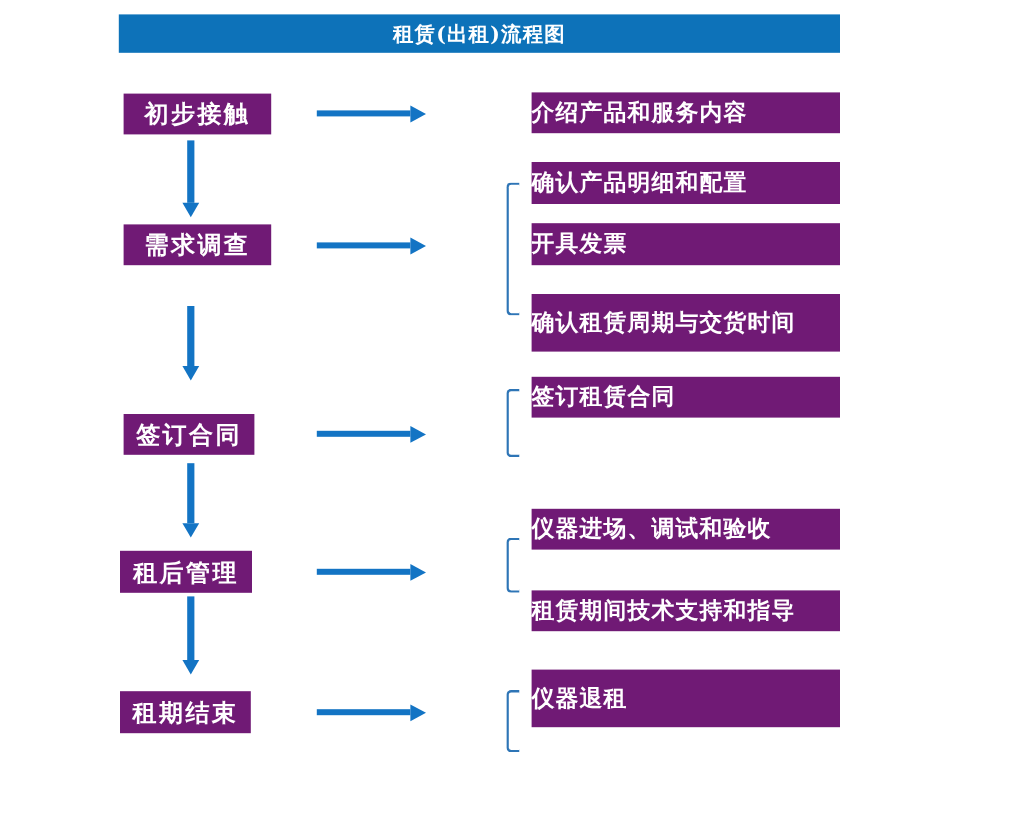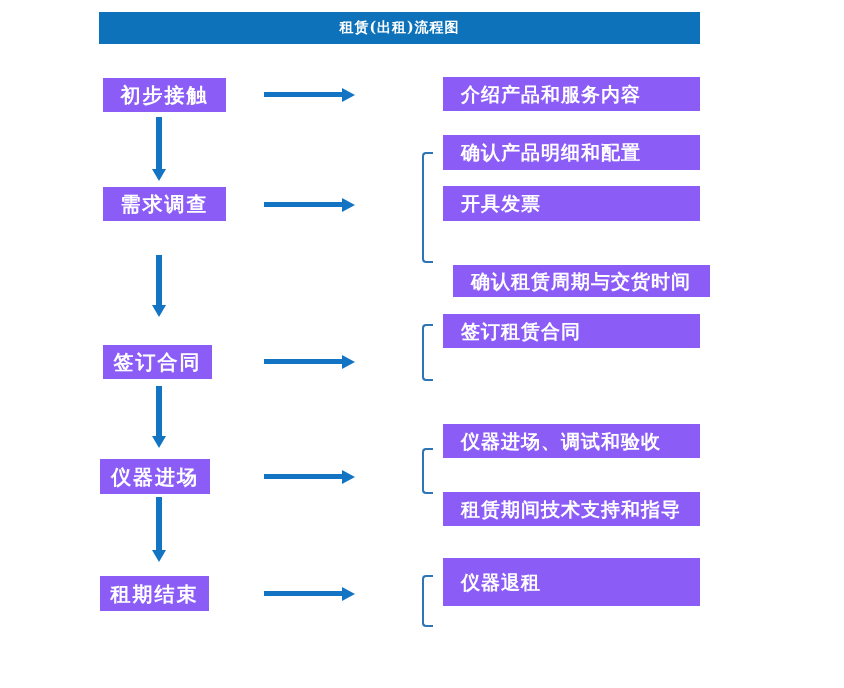--- a/index.html
+++ b/index.html
@@ -5,30 +5,30 @@
   html,body { margin:0; padding:0; background:#ffffff; }
   .canvas {
     position:relative; width:844px; height:688px; background:#ffffff;
     font-family:"DejaVu Serif","Liberation Serif",serif; overflow:hidden;
     box-sizing:border-box;
   }
   .canvas * { box-sizing:border-box; }
 
   .titlebar {
     position:absolute; left:99px; top:12px; width:601px; height:32px;
-    background:#0d72b9; color:#ffffff; font-weight:bold; font-size:14px;
+    background:#0d72b9; color:#ffffff; font-weight:bold; font-size:17px;
     display:flex; align-items:center; justify-content:center; letter-spacing:1px;
   }
 
   .box {
-    position:absolute; background:#8b5cf6; color:#ffffff; font-weight:bold;
+    position:absolute; background:#701a75; color:#ffffff; font-weight:bold;
     display:flex; align-items:center; line-height:1;
   }
   .stage { justify-content:center; font-size:20px; letter-spacing:2px; }
-  .out   { justify-content:flex-start; padding-left:18px; font-size:19px; letter-spacing:1px; }
+  .out   { justify-content:flex-start; padding-left:0; font-size:19px; letter-spacing:1px; }
 
   
   .harrow { position:absolute; height:5px; background:#1374c4; }
   .harrow::after {
     content:""; position:absolute; right:-13px; top:-4.5px;
     border-left:13px solid #1374c4;
     border-top:7px solid transparent; border-bottom:7px solid transparent;
   }
 
   
@@ -58,37 +58,37 @@
   <div class="box stage" style="left:103px; top:78px;  width:123px; height:34px;">
       <span>初步接触</span>
     </div>
   <div class="box stage" style="left:103px; top:187px; width:123px; height:34px;">
       <span>需求调查</span>
     </div>
   <div class="box stage" style="left:103px; top:345px; width:109px; height:34px;">
       <span>签订合同</span>
     </div>
   <div class="box stage" style="left:100px; top:459px; width:110px; height:35px;">
-      <span>仪器进场</span>
+      <span>租后管理</span>
     </div>
   <div class="box stage" style="left:100px; top:576px; width:109px; height:35px;">
       <span>租期结束</span>
     </div>
 
   <div class="box out" style="left:443px; top:77px;  width:257px; height:34px;">
       <span>介绍产品和服务内容</span>
     </div>
 
   <div class="box out" style="left:443px; top:135px; width:257px; height:35px;">
       <span>确认产品明细和配置</span>
     </div>
   <div class="box out" style="left:443px; top:186px; width:257px; height:35px;">
       <span>开具发票</span>
     </div>
-  <div class="box out" style="left:453px; top:245px; width:257px; height:32px;margin-top:20px;">
+  <div class="box out" style="left:443px; top:245px; width:257px; height:48px;">
       <span>确认租赁周期与交货时间</span>
     </div>
 
   <div class="box out" style="left:443px; top:314px; width:257px; height:34px;">
       <span>签订租赁合同</span>
     </div>
 
   <div class="box out" style="left:443px; top:424px; width:257px; height:34px;">
       <span>仪器进场、调试和验收</span>
     </div>

